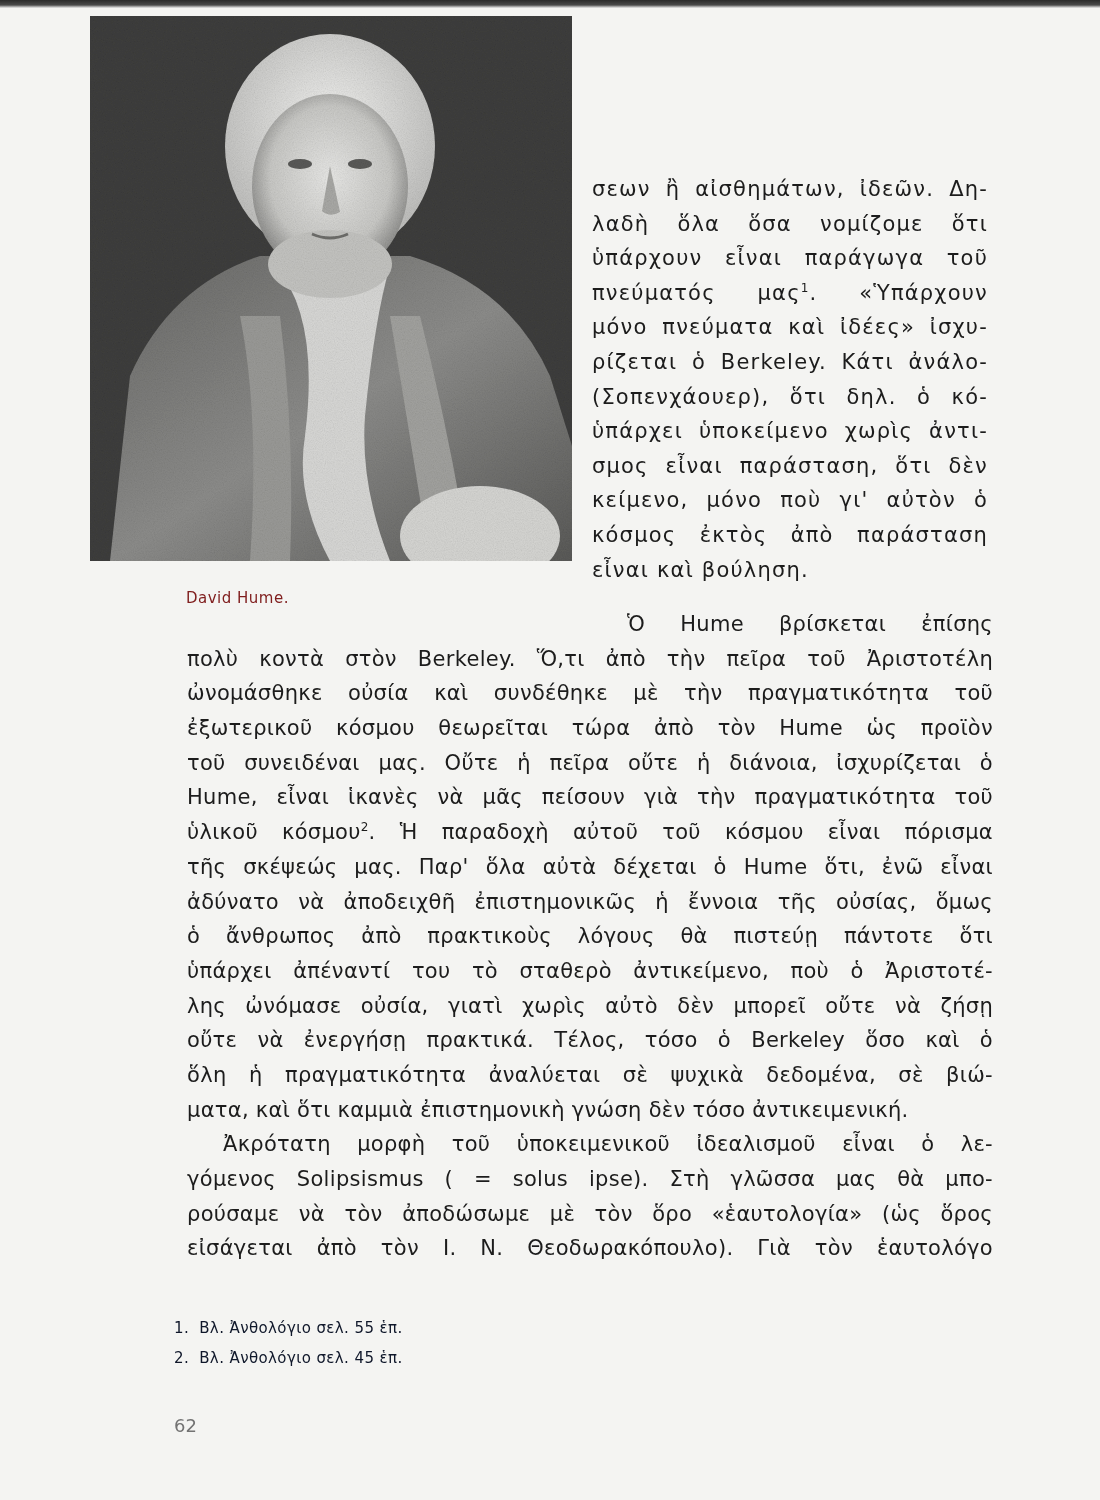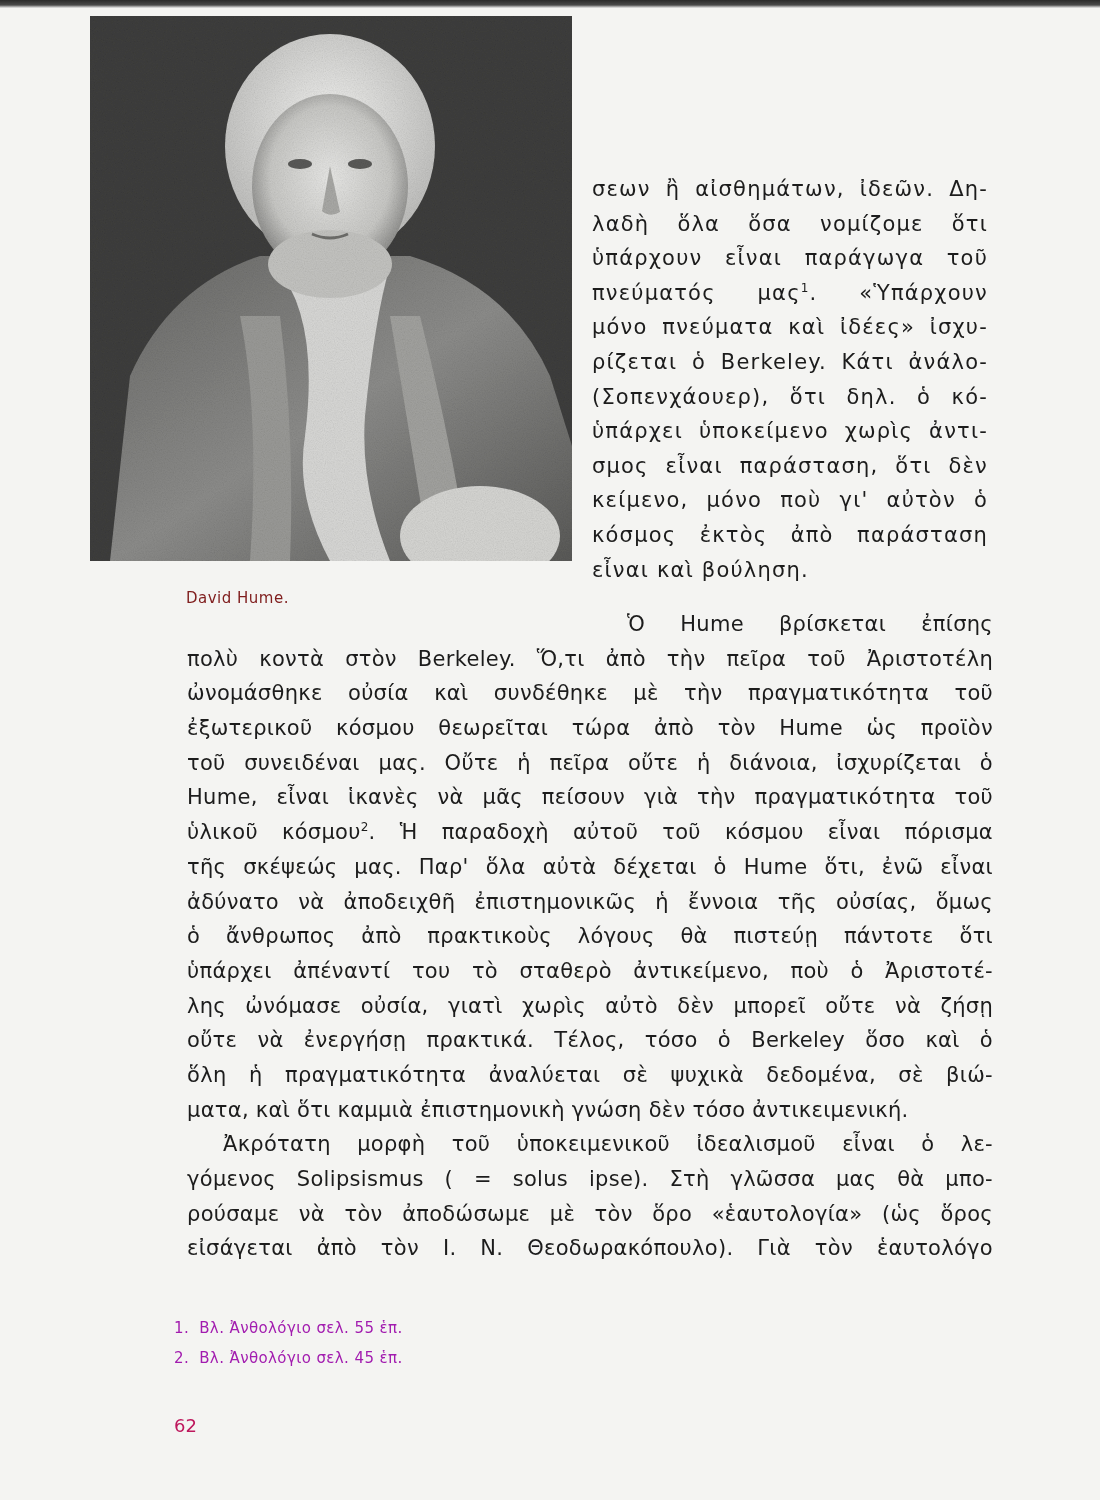--- a/index.html
+++ b/index.html
@@ -34,25 +34,25 @@
     position: absolute; left: 187px; top: 600px; width: 806px;
     font-size: 21px; line-height: 34.7px; letter-spacing: 0.3px; margin-top: 7px;
   }
   .main-col .ln { display: block; white-space: nowrap; text-align: justify; text-align-last: justify; height: 34.7px; }
   .main-col .ln.last { text-align-last: left; }
   .main-col .ln.indent { padding-left: 36px; }
   .main-col .ln.first-para { padding-left: 440px; }
   sup { font-size: 12px; vertical-align: 8px; line-height: 0; }
   .footnotes {
     position: absolute; left: 174px; top: 1313px;
-    font-size: 15px; line-height: 30px; letter-spacing: 0.4px; color: #a21caf;
+    font-size: 15px; line-height: 30px; letter-spacing: 0.4px; color: #0f172a;
   }
   .footnotes .fn-num { display: inline-block; width: 20px; }
   .page-number {
-    position: absolute; left: 174px; top: 1415px; font-size: 18px; color: #be185d;
+    position: absolute; left: 174px; top: 1415px; font-size: 18px; color: #737373;
   }
 </style>
 </head>
 <body>
 
 <div class="top-bar"></div>
 
 <div class="portrait">
   <svg width="482" height="545" viewBox="0 0 482 545">
     <defs>

